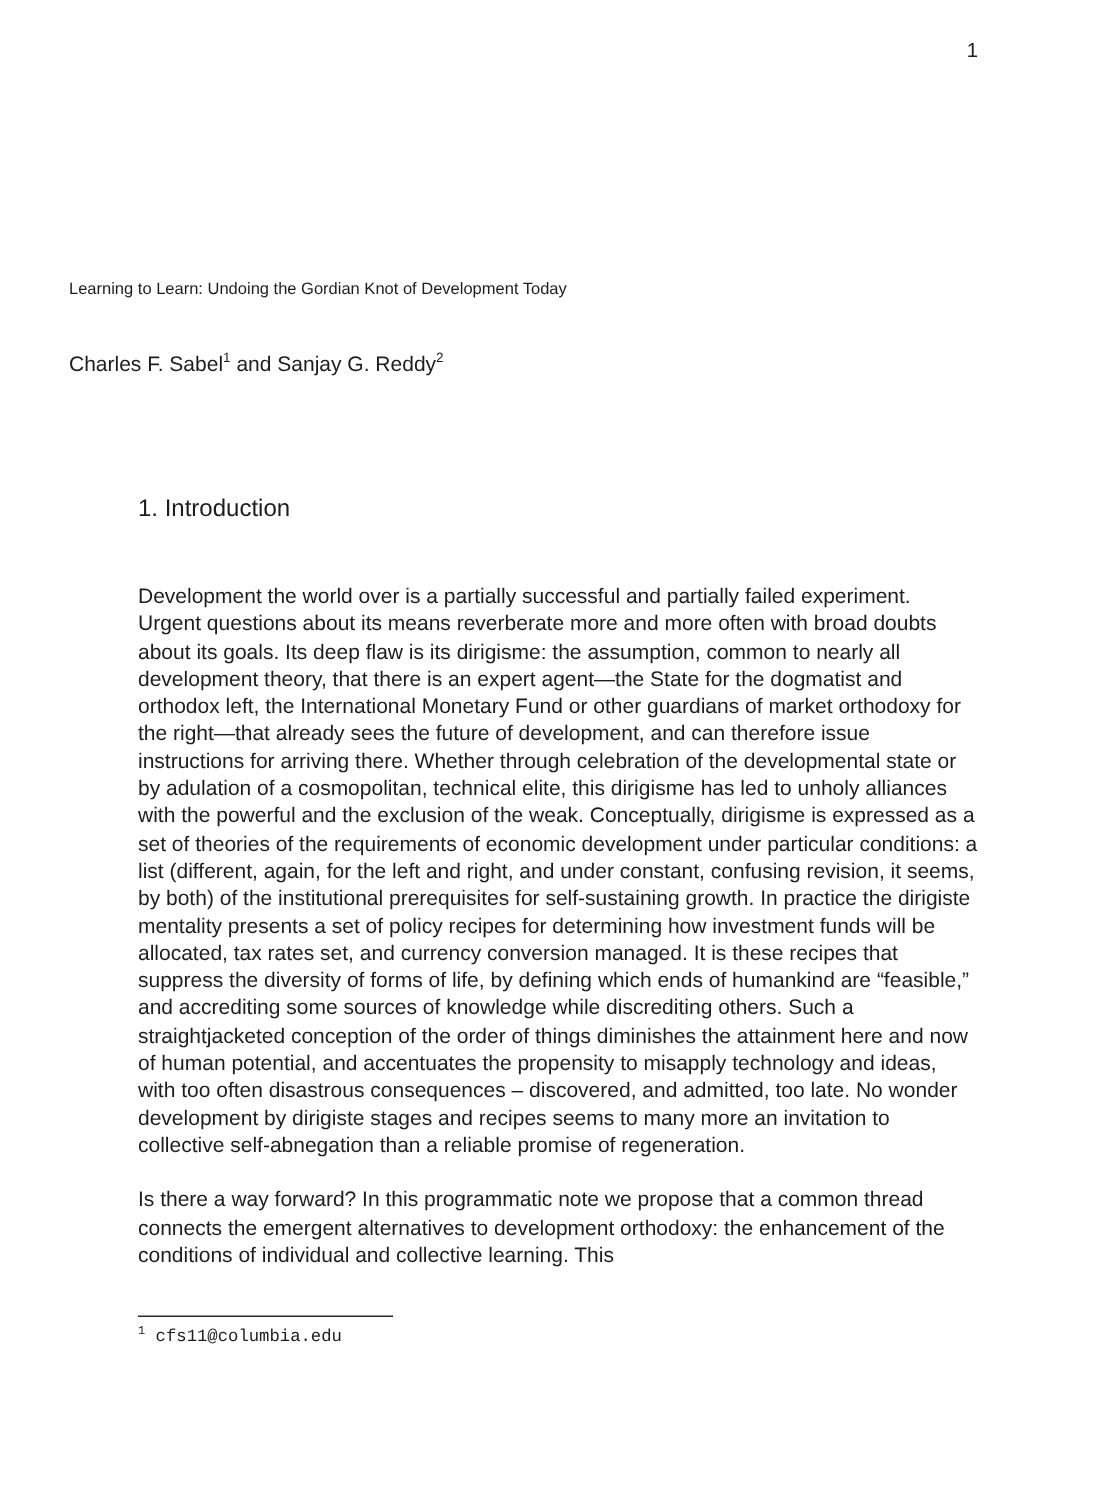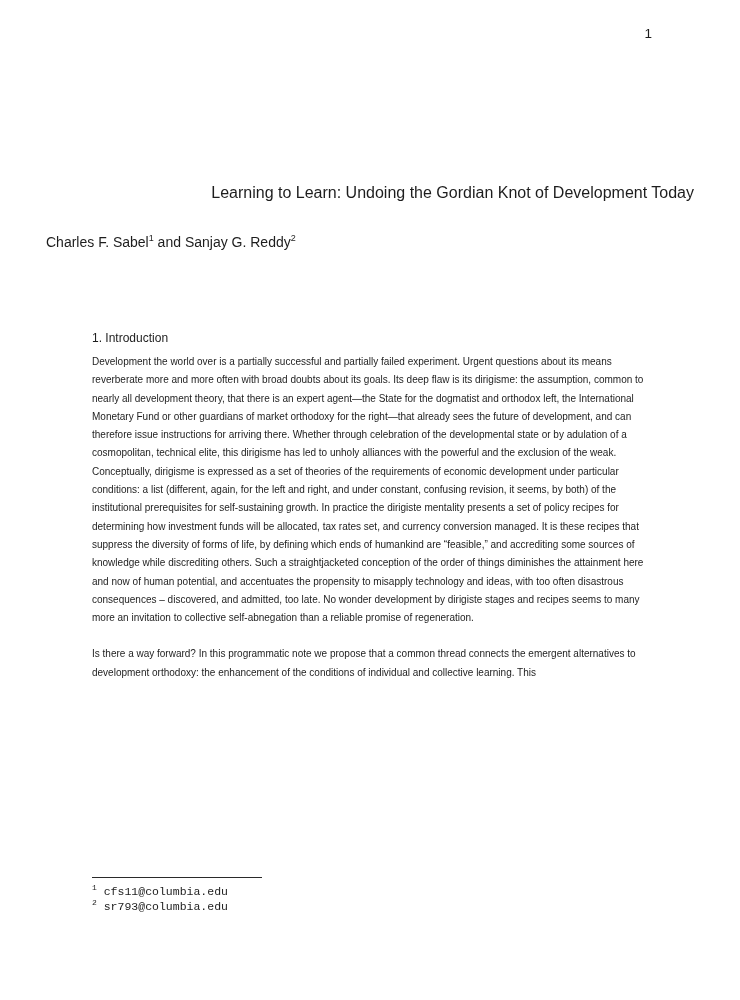--- a/index.html
+++ b/index.html
@@ -18,22 +18,22 @@
     position: absolute;
     top: 26px;
     right: 88px;
     font-size: 13.5px;
   }
   .title {
     position: absolute;
     top: 183px;
     left: 46px;
     right: 46px;
-    text-align: right;
-    font-size: 16px;
+    text-align: left;
+    font-size: 11px;
     font-weight: normal;
     line-height: 20px;
   }
   .authors {
     position: absolute;
     top: 234px;
     left: 46px;
     right: 46px;
     text-align: left;
     font-size: 14px;
@@ -43,26 +43,26 @@
     vertical-align: super;
     line-height: 0;
   }
   .content {
     position: absolute;
     top: 331px;
     left: 92px;
     width: 560px;
   }
   .section-heading {
-    font-size: 12px;
+    font-size: 16px;
     font-weight: normal;
-    margin-bottom: 8px;
+    margin-bottom: 39px;
   }
   .body-para {
-    font-size: 10px;
+    font-size: 14px;
     line-height: 18.3px;
     margin-bottom: 18px;
   }
   .footnote-area {
     position: absolute;
     left: 92px;
     top: 877px;
     width: 560px;
     font-family: Liberation Mono, monospace;
     font-size: 11.5px;
@@ -97,16 +97,15 @@
     <h2 class="section-heading">1. Introduction</h2>
 
     <p class="body-para">Development the world over is a partially successful and partially failed experiment.  Urgent questions about its means reverberate more and more often with broad doubts about its goals. Its deep flaw is its dirigisme: the assumption, common to nearly all development theory, that there is an expert agent—the State for the dogmatist and orthodox left, the International Monetary Fund or other guardians of market orthodoxy for the right—that already sees the future of development, and can therefore issue instructions for arriving there.   Whether through celebration of the developmental state or by adulation of a cosmopolitan, technical elite, this dirigisme has led to unholy alliances with the powerful and the exclusion of the weak.  Conceptually, dirigisme is expressed as a set of theories of the requirements of economic development under particular conditions: a list (different, again, for the left and right, and under constant, confusing revision, it seems, by both) of the institutional prerequisites for self-sustaining growth.  In practice the dirigiste mentality presents a set of policy recipes for determining how investment funds will be allocated, tax rates set, and currency conversion managed. It is these recipes that suppress the diversity of forms of life, by defining which ends of humankind are “feasible,” and accrediting some sources of knowledge while discrediting others.  Such a straightjacketed conception of the order of things diminishes the attainment here and now of human potential, and accentuates the propensity to misapply technology and ideas, with too often disastrous consequences – discovered, and admitted, too late.  No wonder development by dirigiste stages and recipes seems to many more an invitation to collective self-abnegation than a reliable promise of regeneration.</p>
 
     <p class="body-para">Is there a way forward? In this programmatic note we propose that a common thread connects the emergent alternatives to development orthodoxy:  the enhancement of the conditions of individual and collective learning. This</p>
   </div>
 
   <div class="footnote-area">
     <div class="footnote-rule"></div>
     <div class="footnote"><sup>1</sup> <span>cfs11@columbia.edu</span></div>
-    <div class="footnote"><sup>2</sup> <span>sr793@columbia.edu</span></div>
   </div>
 
 </div>
 
 </body></html>

